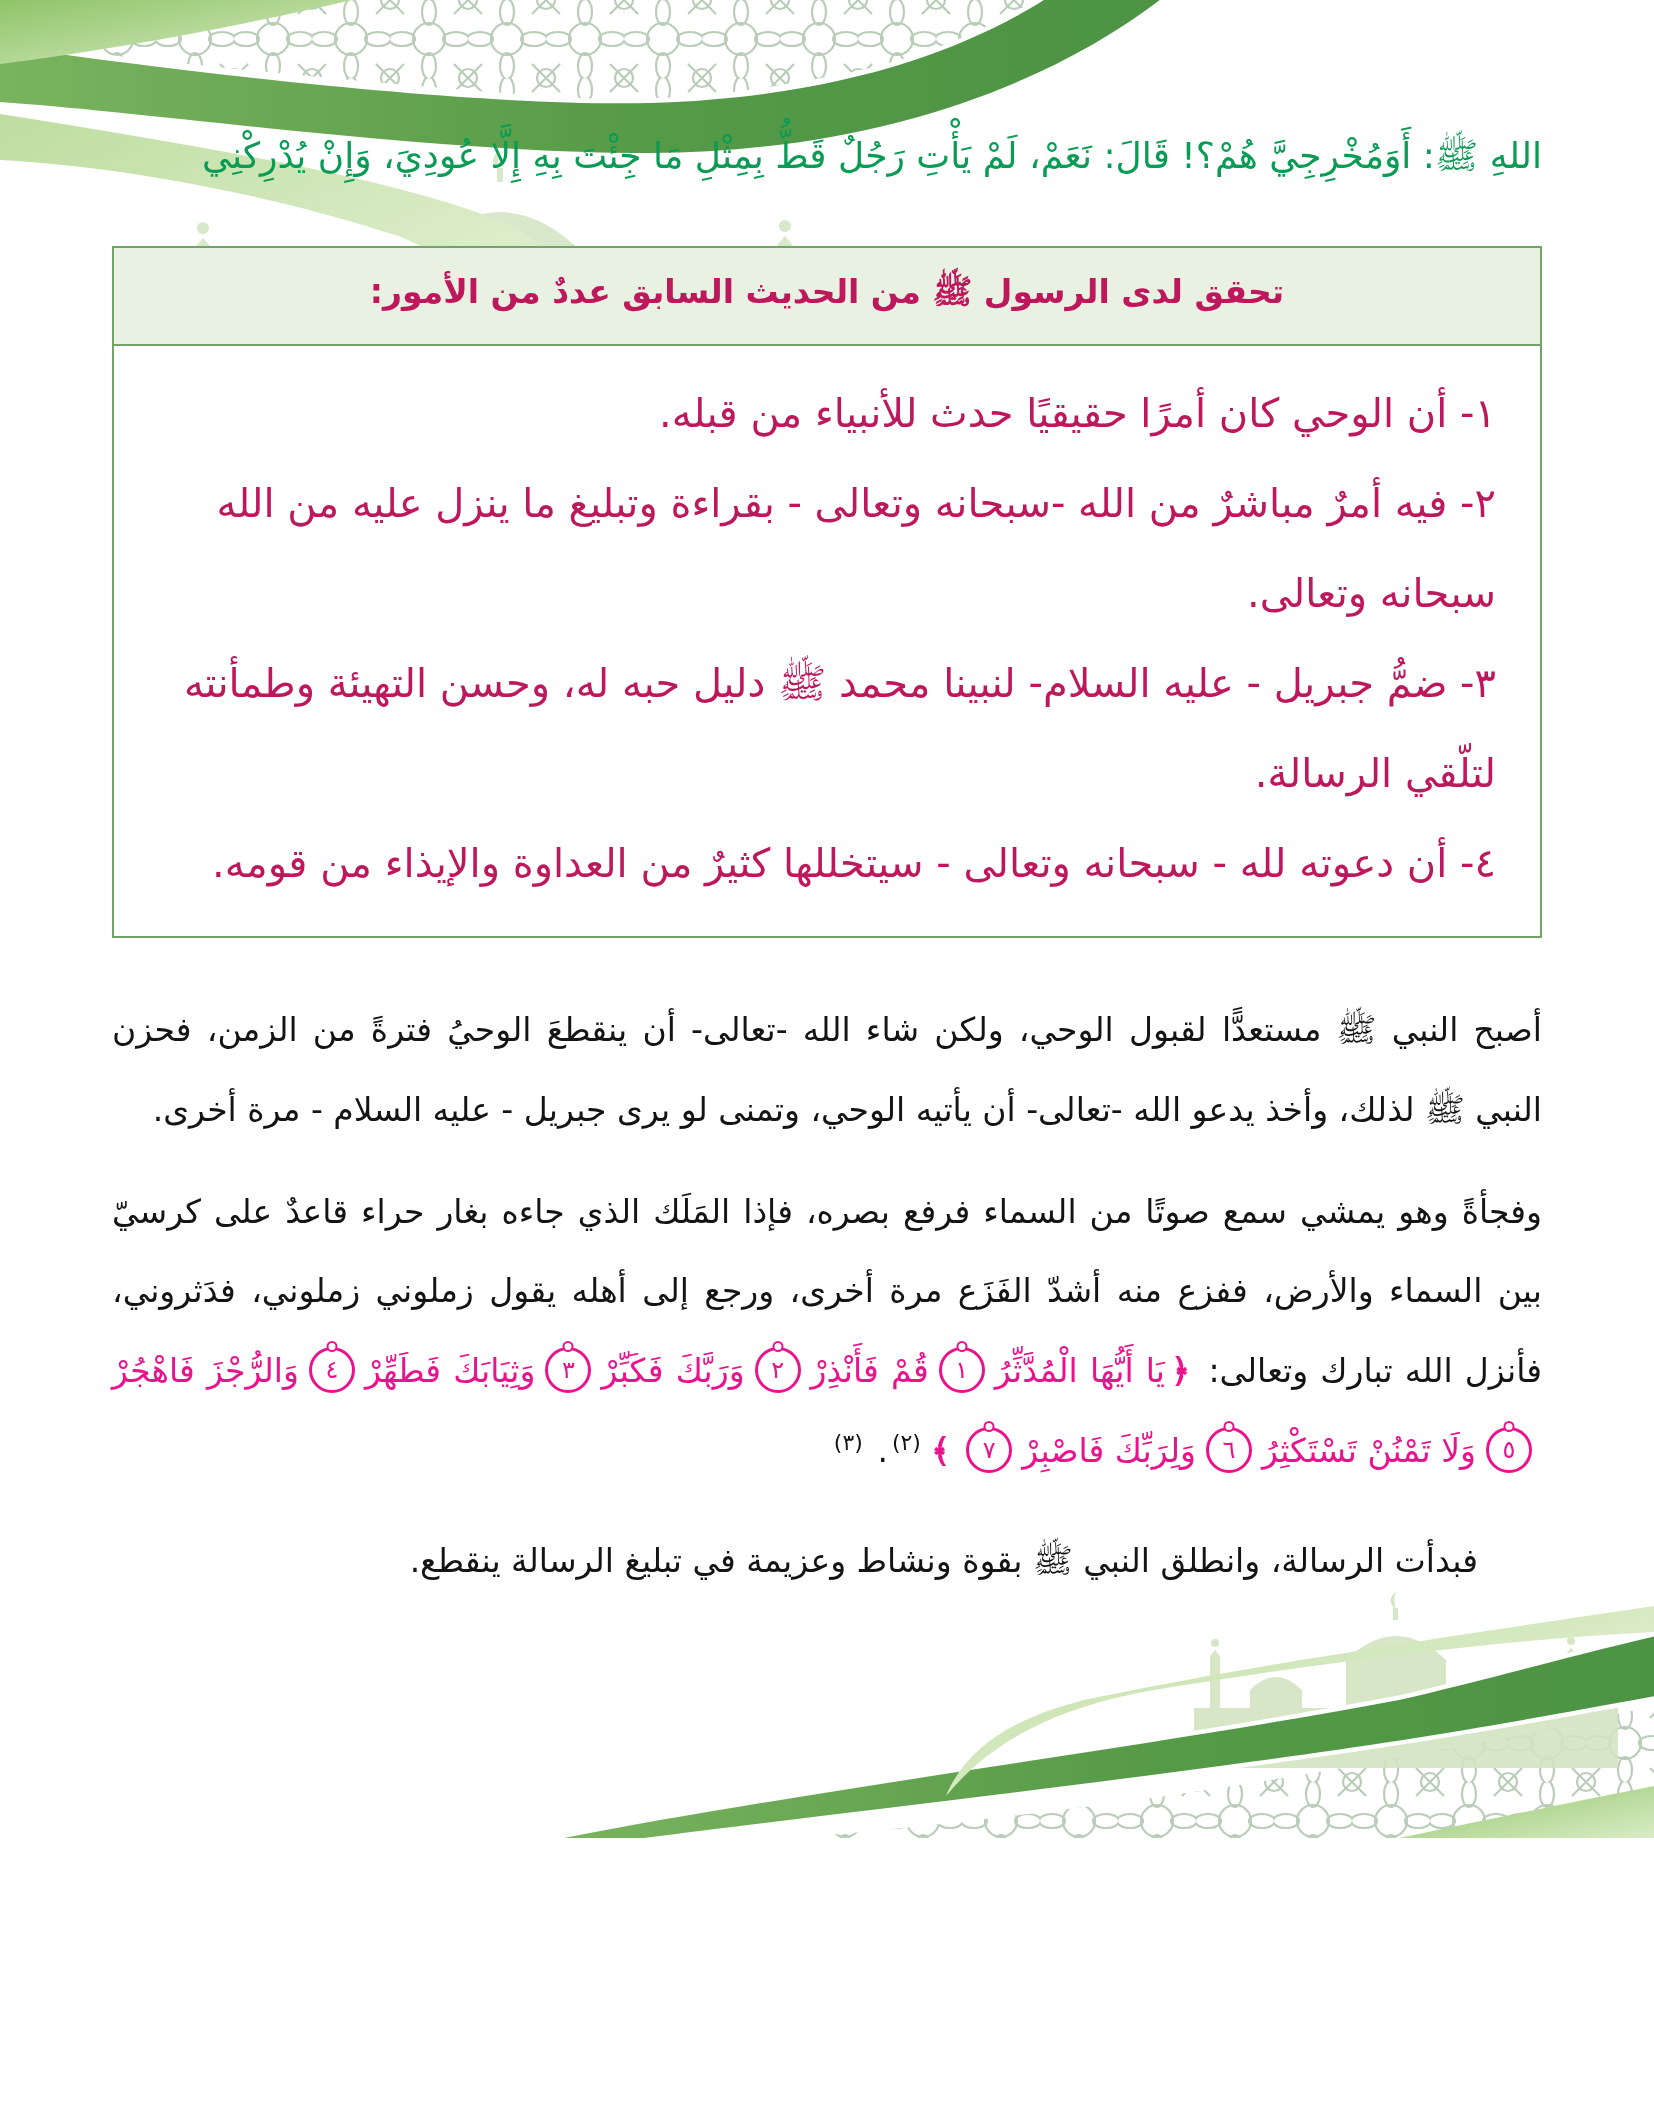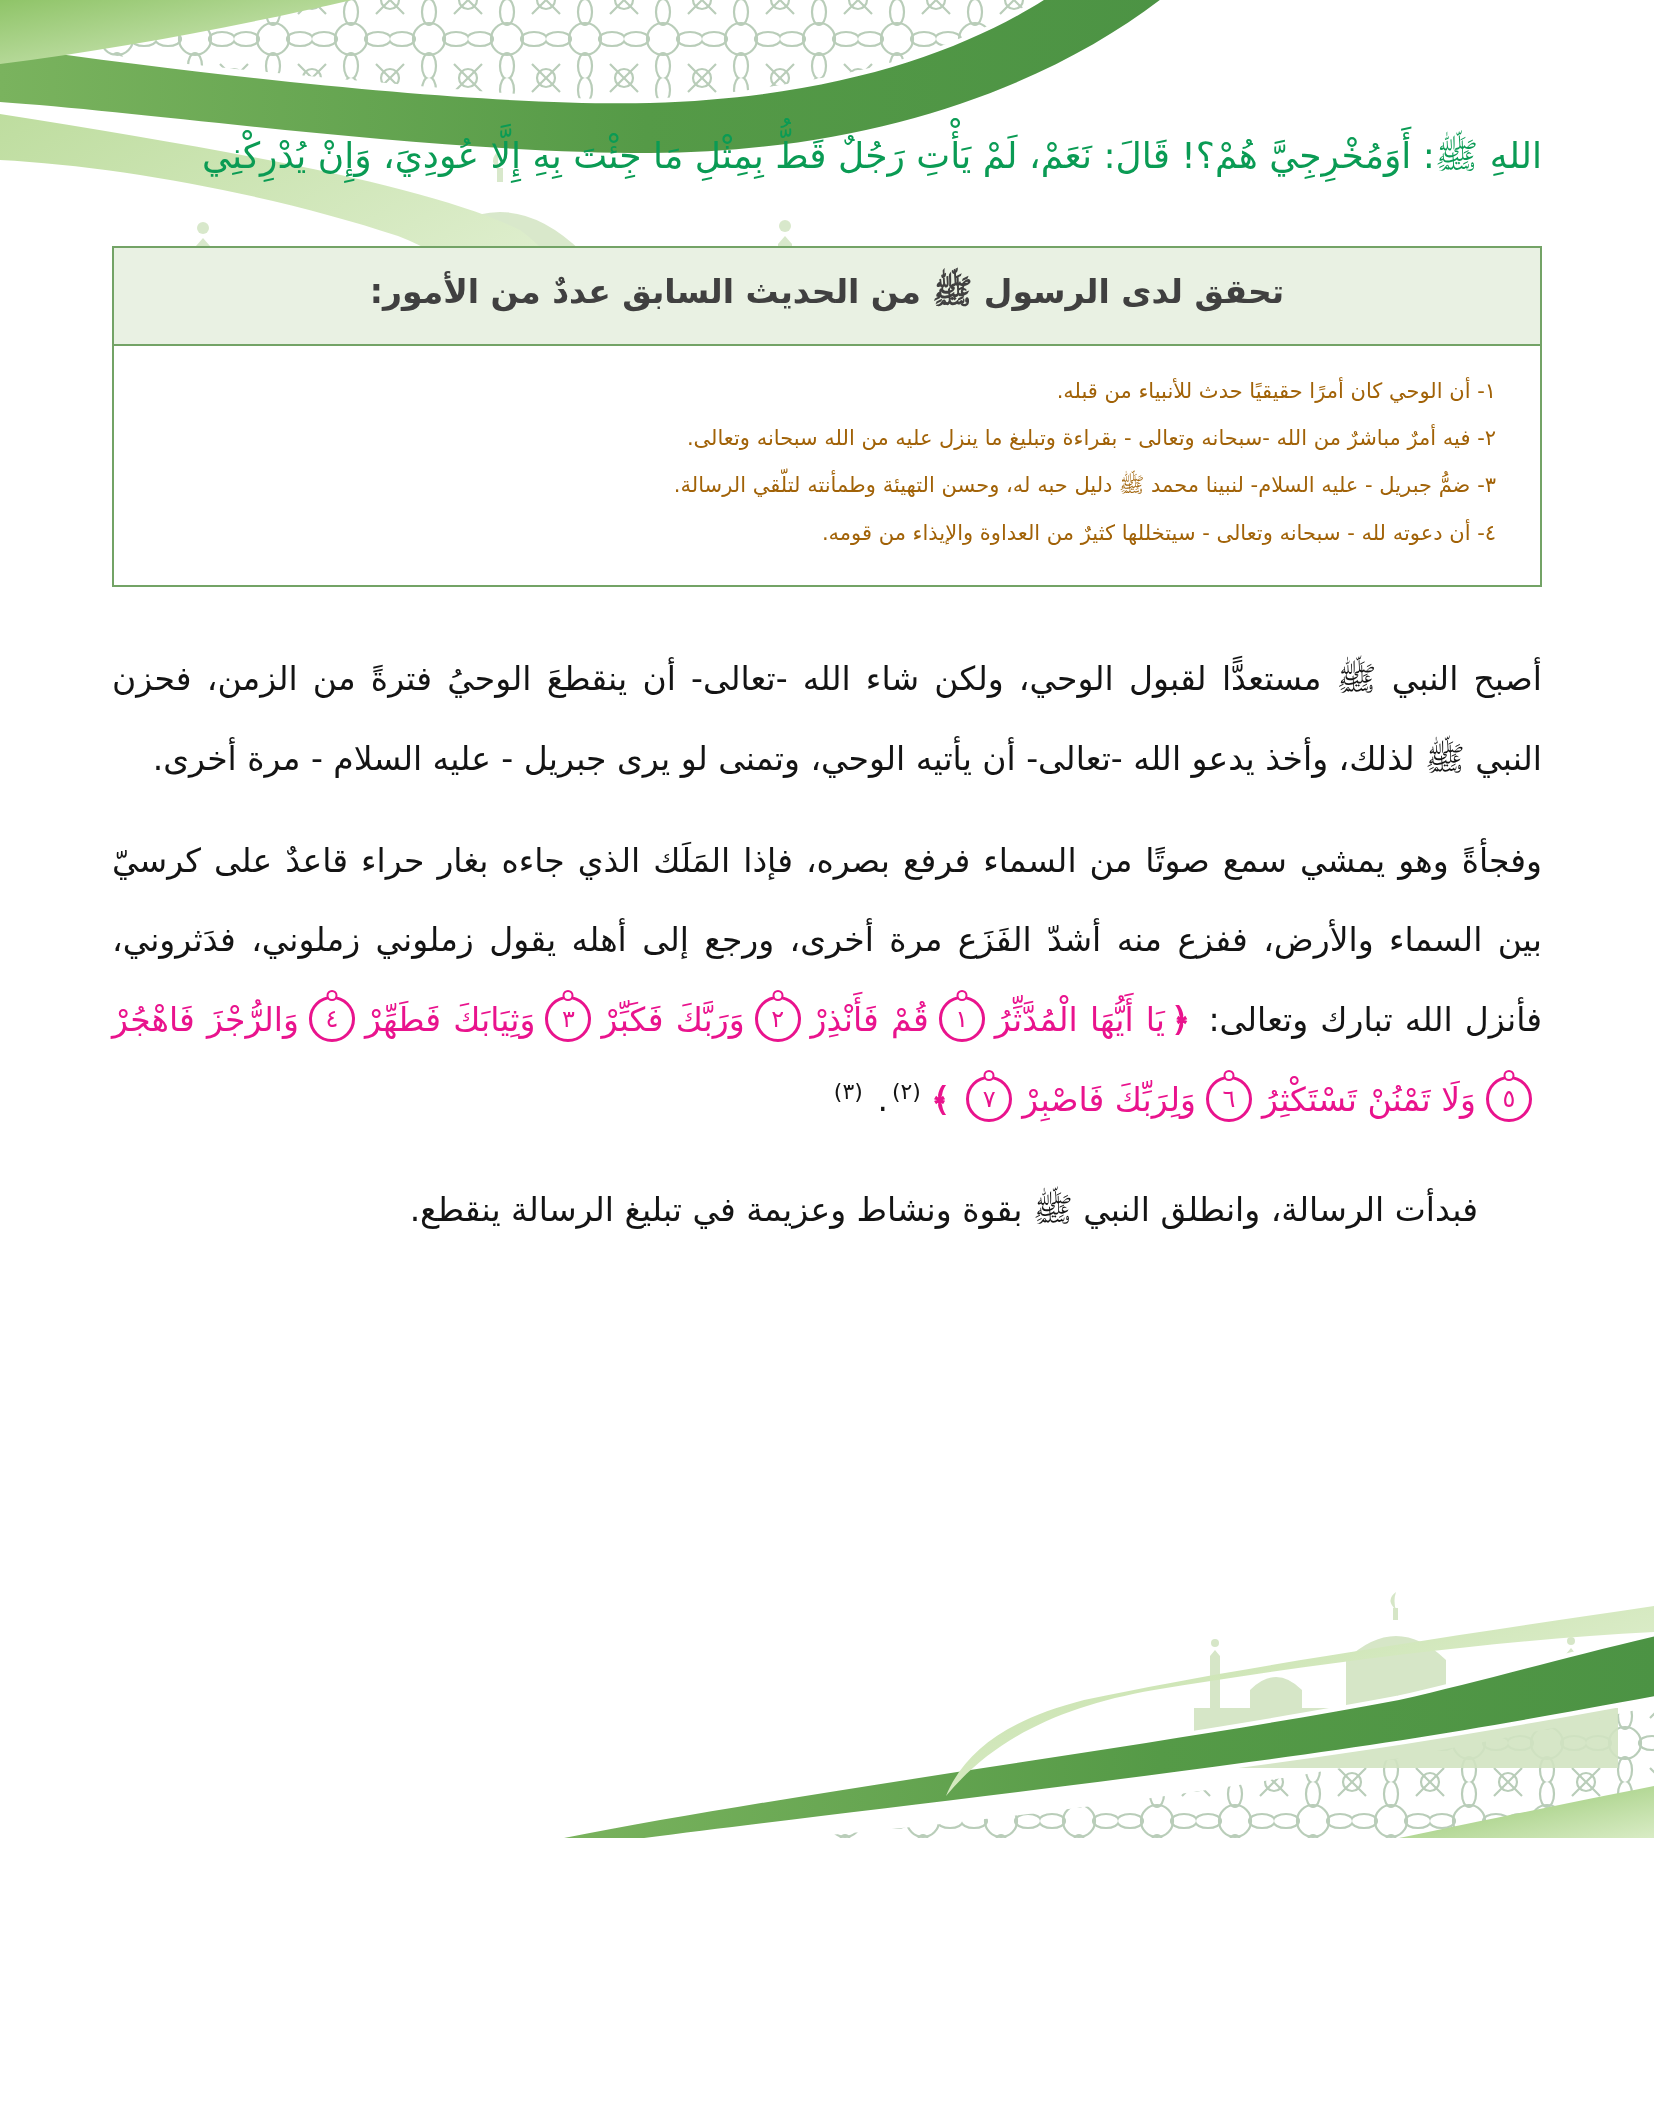--- a/index.html
+++ b/index.html
@@ -36,25 +36,25 @@
   .hadith .l1{text-align:right;}
   .hadith .l2{text-align:center;margin-top:26px;}
   .fn-ref{color:#141414;font-size:22px;vertical-align:super;line-height:0;margin:0 4px;}
   .hadith .dot{color:#141414;}
 
   
   .review-box{margin:62px auto 0;border:2px solid var(--box-border);background:#fff;}
   .review-box .bx-head{
     background:var(--box-header-bg);
     border-bottom:2px solid var(--box-border);
-    text-align:center;font-weight:bold;font-size:33px;color:#404040;
+    text-align:center;font-weight:bold;font-size:33px;color:#be185d;
     padding:24px 28px;
   }
   .review-box .bx-body{padding:22px 44px 28px;}
-  .box-item{font-size:21px;line-height:2.25;text-align:right;color:#a16207;}
+  .box-item{font-size:40px;line-height:2.25;text-align:right;color:#be185d;}
 
   
   .sec-heading{margin-top:80px;text-align:right;color:var(--heading-green);font-size:42px;font-weight:bold;}
 
   
   .para{font-size:33px;line-height:2.42;text-align:justify;color:var(--ink);}
   .p1{margin-top:52px;}
   .p2{margin-top:22px;}
   .p3{margin-top:30px;text-indent:64px;}
 

